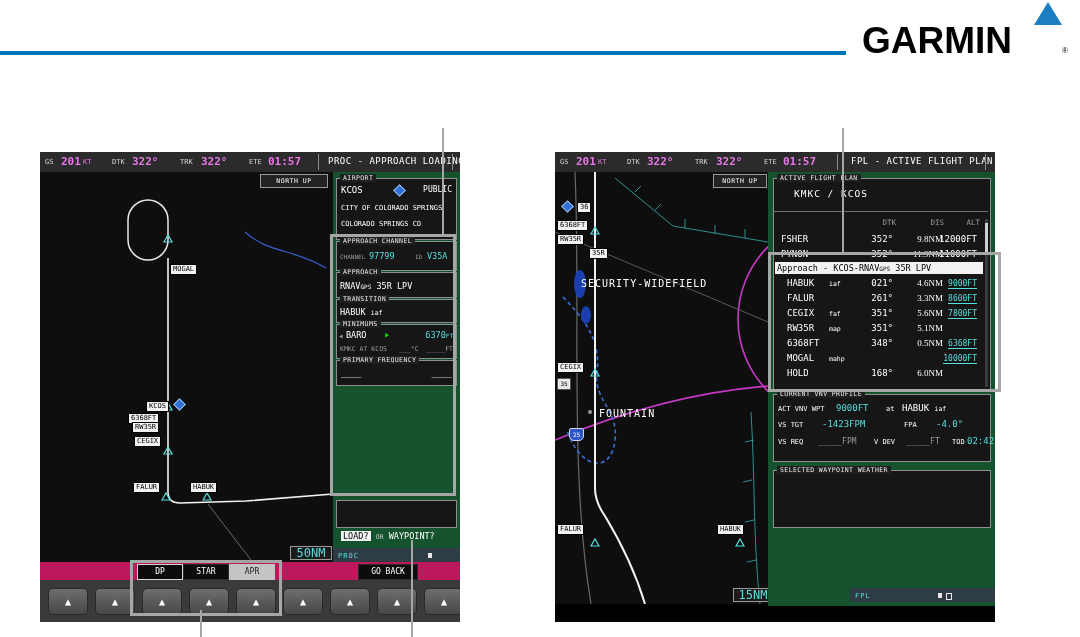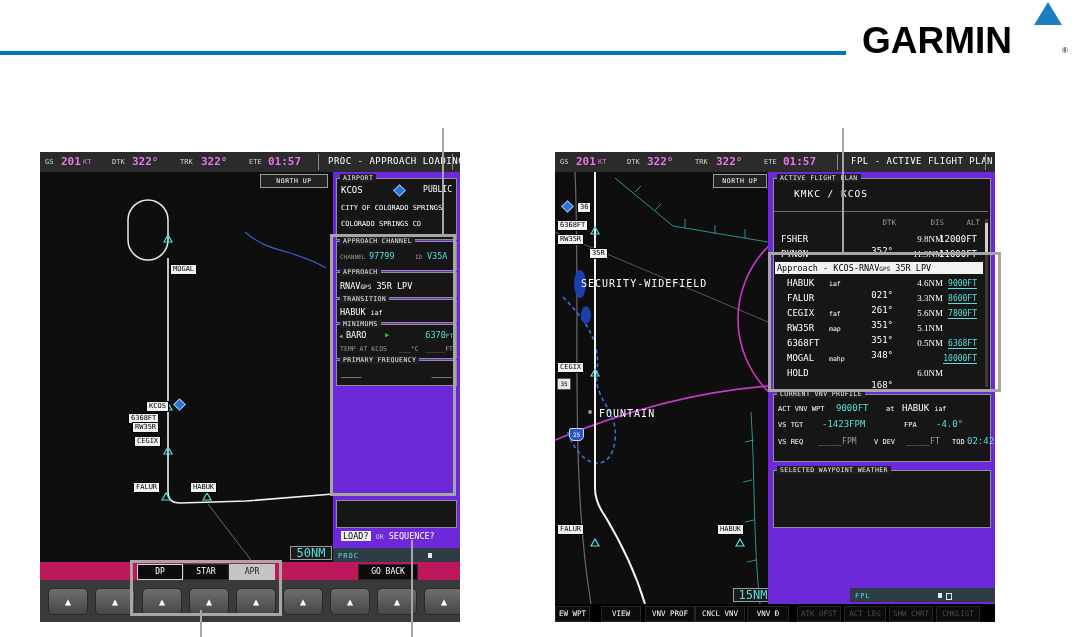--- a/index.html
+++ b/index.html
@@ -25,21 +25,21 @@
   
   .mfd{position:absolute;width:420px;height:470px;background:#000;color:#fff;overflow:hidden;}
   .dbar{position:absolute;left:0;top:0;width:100%;height:20px;background:#2b2b2b;
         border-bottom:1px solid #000;}
   .dbar .lb{position:absolute;top:7px;font-size:7px;color:#d6d6d6;}
   .dbar .vl{position:absolute;top:4px;font-size:11px;color:#e878e8;font-weight:bold;}
   .dbar .ttl{position:absolute;top:5px;font-size:9px;color:#fff;letter-spacing:0.5px;}
   .dbar .sep{position:absolute;top:2px;width:1px;height:16px;background:#8a8a8a;}
 
   .mapa{position:absolute;background:#0e0e0e;overflow:hidden;}
-  .panel{position:absolute;background:#6d28d9;}
+  .panel{position:absolute;background:#14532d;}
   .gbox{position:absolute;border:1px solid #8f8f8f;background:#161616;}
   .blab{position:absolute;top:-5px;left:3px;background:#1f1f1f;padding:0 3px;
         font-size:6.5px;color:#ececec;letter-spacing:0.4px;}
   .northup{position:absolute;height:12px;border:1px solid #9a9a9a;background:#222;
         color:#fff;font-size:6.5px;text-align:center;line-height:12px;letter-spacing:0.5px;}
   .range{position:absolute;height:12px;border:1px solid #9a9a9a;background:#1c1c1c;
         color:#59dede;font-size:12px;text-align:center;line-height:12px;}
   .wbox{position:absolute;background:#f2f2f2;color:#000;font-size:7px;line-height:9px;
         padding:0 2px;border:1px solid #000;}
   .mtxt{position:absolute;color:#fff;font-size:10px;letter-spacing:1px;}
@@ -59,21 +59,21 @@
         background:linear-gradient(#6e6e6e,#474747);border:1px solid #2a2a2a;
         color:#fff;font-size:10px;text-align:center;line-height:25px;}
   .rsk{position:absolute;top:2px;height:14px;background:#0b0b0b;color:#fff;font-size:7.5px;
         text-align:center;line-height:14px;border:1px solid #262626;}
   .rsk.dm{color:#4c4c4c;}
 
   
   .fprow{position:absolute;left:222px;width:208px;height:13px;font-size:9px;color:#fff;}
   .fprow .nm{position:absolute;left:4px;top:0;}
   .fprow .sfx{position:absolute;left:52px;top:2px;font-size:6.5px;}
-  .fprow .dtk{position:absolute;right:92px;top:12px;}
+  .fprow .dtk{position:absolute;right:92px;top:0;}
   .fprow .dis{position:absolute;right:42px;top:0;font-family:Liberation Serif, serif;}
   .fprow .alt{position:absolute;right:8px;top:0;}
   .fprow .alt.c{color:#59dede;font-size:8px;top:1px;border-bottom:1px solid #59dede;}
 
   .diamond{position:absolute;width:7px;height:7px;background:#2f6fd8;border:1px solid #9cc4e8;
         transform:rotate(45deg);}
   .shield{position:absolute;width:13px;height:11px;background:#2e55c4;border:1px solid #cfd8f0;
         border-radius:2px 2px 5px 5px;color:#fff;font-size:6px;text-align:center;line-height:11px;}
   .hwy{position:absolute;width:12px;height:10px;background:#e8e8e8;border:1px solid #555;
         color:#000;font-size:6px;text-align:center;line-height:10px;}
@@ -158,38 +158,38 @@
         <span class="blab">TRANSITION</span>
         <span class="abs" style="left:3px;top:8px;font-size:8.5px;"><span>HABUK</span> <span style="font-size:6.5px;">iaf</span></span>
       </div>
 
       <div class="gbox" style="left:3px;top:152px;width:119px;height:33px;">
         <span class="blab">MINIMUMS</span>
         <span class="abs dim" style="left:2px;top:8px;font-size:6px;">◀</span>
         <span class="abs" style="left:9px;top:6px;font-size:8.5px;">BARO</span>
         <span class="abs" style="left:48px;top:7px;font-size:7px;color:#19c819;">▶</span>
         <span class="abs cyan" style="right:3px;top:6px;font-size:8.5px;"><span>6370</span><span style="font-size:6px;">FT</span></span>
-        <span class="abs dim" style="left:3px;top:21px;font-size:6.5px;">TEMP AT KCOS</span>
+        <span class="abs dim" style="left:3px;top:21px;font-size:6.5px;">KMKC AT KCOS</span>
         <span class="abs dim" style="left:62px;top:21px;font-size:6.5px;">___°C</span>
         <span class="abs dim" style="right:3px;top:21px;font-size:6.5px;">_____FT</span>
       </div>
 
       <div class="gbox" style="left:3px;top:188px;width:119px;height:24px;">
         <span class="blab">PRIMARY FREQUENCY</span>
         <span class="abs" style="left:4px;top:8px;font-size:8.5px;">____</span>
         <span class="abs" style="right:4px;top:8px;font-size:8.5px;">____</span>
       </div>
 
 
       <div class="gbox" style="left:3px;top:328px;width:119px;height:26px;"></div>
 
       <div class="abs" style="left:8px;top:360px;font-size:8.5px;">
         <span style="background:#f2f2f2;color:#000;padding:0 2px;">LOAD?</span>
         <span style="font-size:6.5px;color:#cfcfcf;">OR</span>
-        <span>SEQUENCE?</span>
+        <span>WAYPOINT?</span>
       </div>
       <div class="pgbar" style="left:0;top:376px;width:127px;">
         <span class="pl">PROC</span>
         <span class="sq" style="left:95px;"></span>
       </div>
     </div>
 
     <div class="abs" style="left:0;top:410px;width:420px;height:18px;background:#be185d;">
       <div class="sklab outl" style="left:97px;top:2px;width:44px;">DP</div>
       <div class="sklab" style="left:143px;top:2px;width:44px;">STAR</div>
@@ -360,31 +360,20 @@
     <div class="gbox" style="left:218px;top:318px;width:216px;height:56px;">
       <span class="blab" style="background:#1f1f1f;">SELECTED WAYPOINT WEATHER</span>
     </div>
 
     <div class="pgbar" style="left:295px;top:436px;width:145px;">
       <span class="pl">FPL</span>
       <span class="sq" style="left:88px;"></span>
       <span class="sq o" style="left:96px;"></span>
     </div>
 
-    <div class="abs" style="left:0;top:452px;width:440px;height:18px;background:#000;">
-      <div class="rsk" style="left:0;width:33px;">EW WPT</div>
-      <div class="rsk" style="left:46px;width:38px;">VIEW</div>
-      <div class="rsk" style="left:90px;width:48px;">VNV PROF</div>
-      <div class="rsk" style="left:140px;width:48px;">CNCL VNV</div>
-      <div class="rsk" style="left:192px;width:40px;">VNV Ð</div>
-      <div class="rsk dm" style="left:242px;width:42px;">ATK OFST</div>
-      <div class="rsk dm" style="left:289px;width:40px;">ACT LEG</div>
-      <div class="rsk dm" style="left:334px;width:42px;">SHW CHRT</div>
-      <div class="rsk dm" style="left:381px;width:42px;">CHKLIST</div>
-    </div>
   </div>
 
   <div class="co-line" style="left:442px;top:128px;height:108px;"></div>
   <div class="co-rect" style="left:330px;top:234px;width:120px;height:256px;"></div>
   <div class="co-rect" style="left:130px;top:560px;width:146px;height:50px;"></div>
   <div class="co-line" style="left:200px;top:610px;height:27px;"></div>
   <div class="co-line" style="left:411px;top:540px;height:97px;"></div>
   <div class="co-line" style="left:842px;top:128px;height:124px;"></div>
   <div class="co-rect" style="left:768px;top:252px;width:227px;height:134px;"></div>
 

